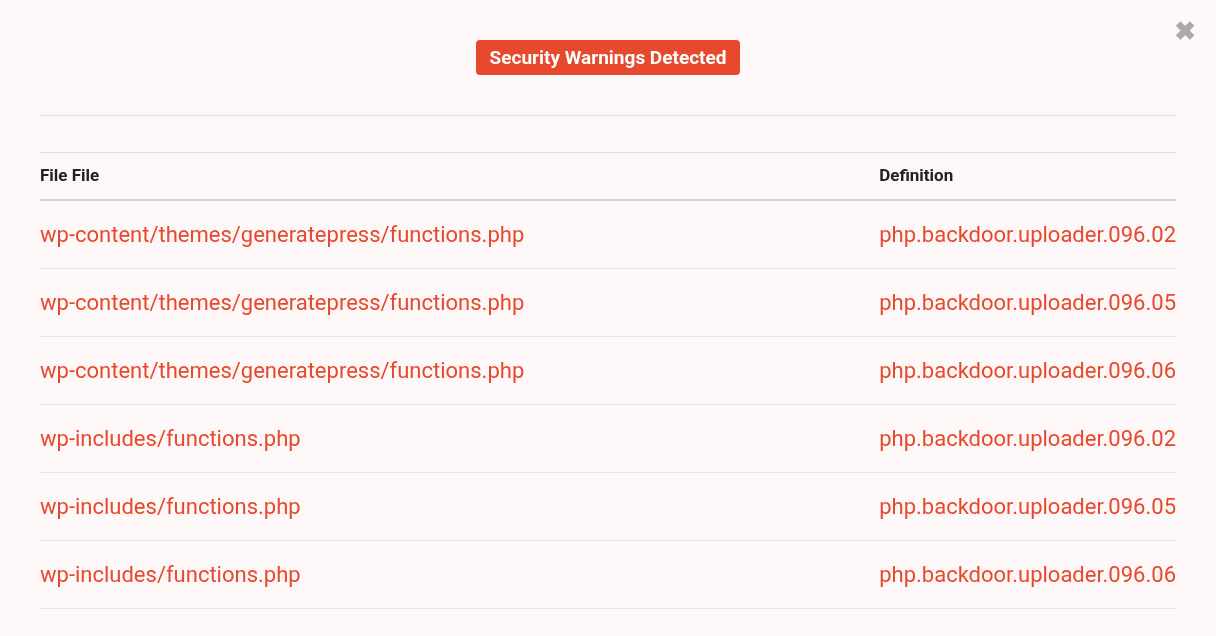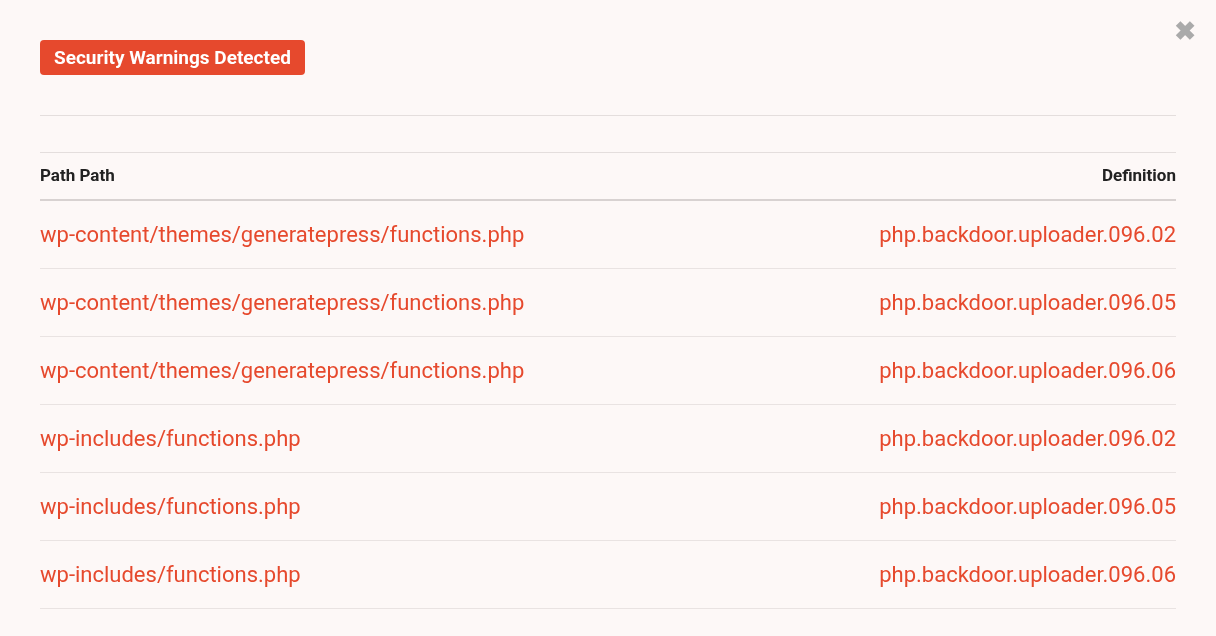--- a/index.html
+++ b/index.html
@@ -27,20 +27,21 @@
       font-size: 26px;
       font-weight: bold;
       cursor: pointer;
       line-height: 1;
     }
     .header-row {
       display: flex;
       align-items: center;
       gap: 42px;
       margin-bottom: 40px;
+      flex-direction: column;
     }
     .badge {
       background: #e6492d;
       color: #fff;
       font-weight: 700;
       font-size: 19px;
       padding: 6px 14px;
       border-radius: 4px;
       display: inline-block;
     }
@@ -74,40 +75,39 @@
     tbody td a, tbody td span.link {
       color: #e6492d;
       text-decoration: none;
       cursor: pointer;
     }
     .col-path {
       width: 75%;
     }
     .col-def {
       width: 25%;
-      text-align: right;
     }
   </style>
 </head>
 <body>
 
 <div class="modal">
 
   <span class="close-btn">✖</span>
 
   <div class="header-row">
     <span class="badge">Security Warnings Detected</span>
   </div>
 
   <hr class="hr-top">
 
   <table>
     <thead>
       <tr>
-        <th class="col-path">Path Path</th>
+        <th class="col-path">File File</th>
         <th class="col-def">Definition</th>
       </tr>
     </thead>
     <tbody>
       <tr>
         <td><span class="link">wp-content/themes/generatepress/functions.php</span></td>
         <td><span class="link">php.backdoor.uploader.096.02</span></td>
       </tr>
       <tr>
         <td><span class="link">wp-content/themes/generatepress/functions.php</span></td>

